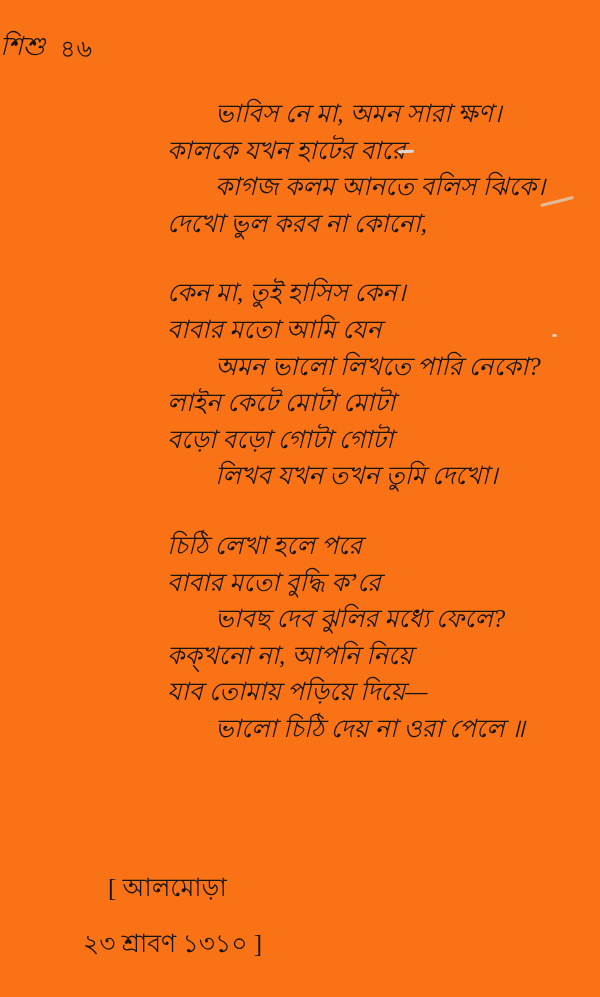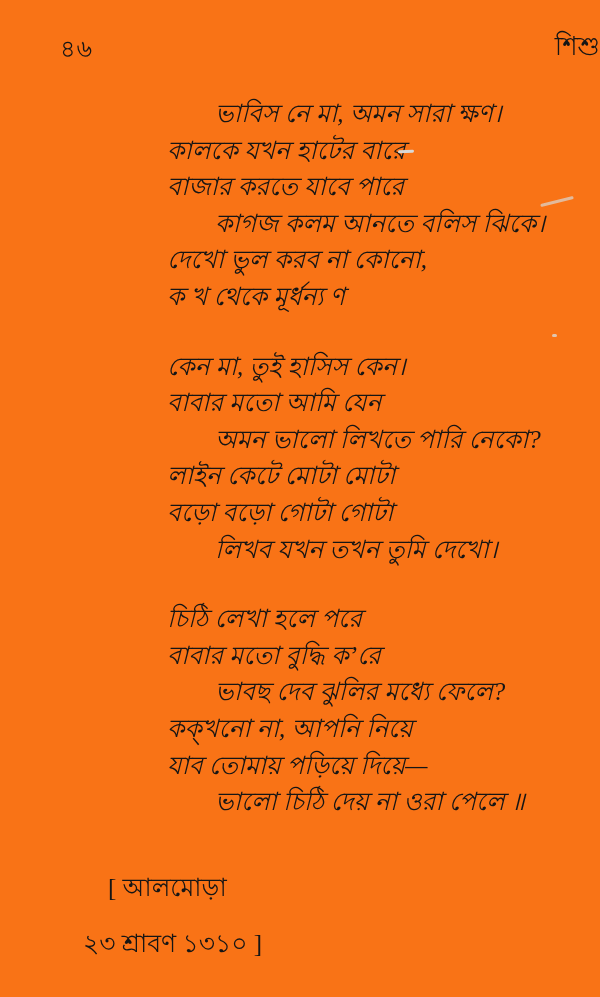--- a/index.html
+++ b/index.html
@@ -23,22 +23,23 @@
     left: 60px;
     top: 30px;
     font-size: 24px;
     letter-spacing: 1px;
   }
   .book-title {
     position: absolute;
     left: 0;
     right: 0;
     top: 26px;
-    text-align: right;
+    text-align: left;
     font-size: 26px;
+    font-style: italic;
   }
   
   .poem {
     position: absolute;
     top: 96px;
     left: 167px;
     font-size: 25px;
   }
   .stanza {
     margin-bottom: 33px;
@@ -81,24 +82,22 @@
 <div class="page">
 
   <span class="page-number">৪৬</span>
   <span class="book-title">শিশু</span>
 
   <div class="poem">
 
     <div class="stanza">
       <div class="line indent">ভাবিস নে মা, অমন সারা ক্ষণ।</div>
       <div class="line">কালকে যখন হাটের বারে</div>
-      <div class="line">বাজার করতে যাবে পারে</div>
       <div class="line indent">কাগজ কলম আনতে বলিস ঝিকে।</div>
       <div class="line">দেখো ভুল করব না কোনো,</div>
-      <div class="line">ক খ থেকে মূর্ধন্য ণ</div>
     </div>
 
     <div class="stanza">
       <div class="line">কেন মা, তুই হাসিস কেন।</div>
       <div class="line">বাবার মতো আমি যেন</div>
       <div class="line indent">অমন ভালো লিখতে পারি নেকো?</div>
       <div class="line">লাইন কেটে মোটা মোটা</div>
       <div class="line">বড়ো বড়ো গোটা গোটা</div>
       <div class="line indent">লিখব যখন তখন তুমি দেখো।</div>
     </div>

